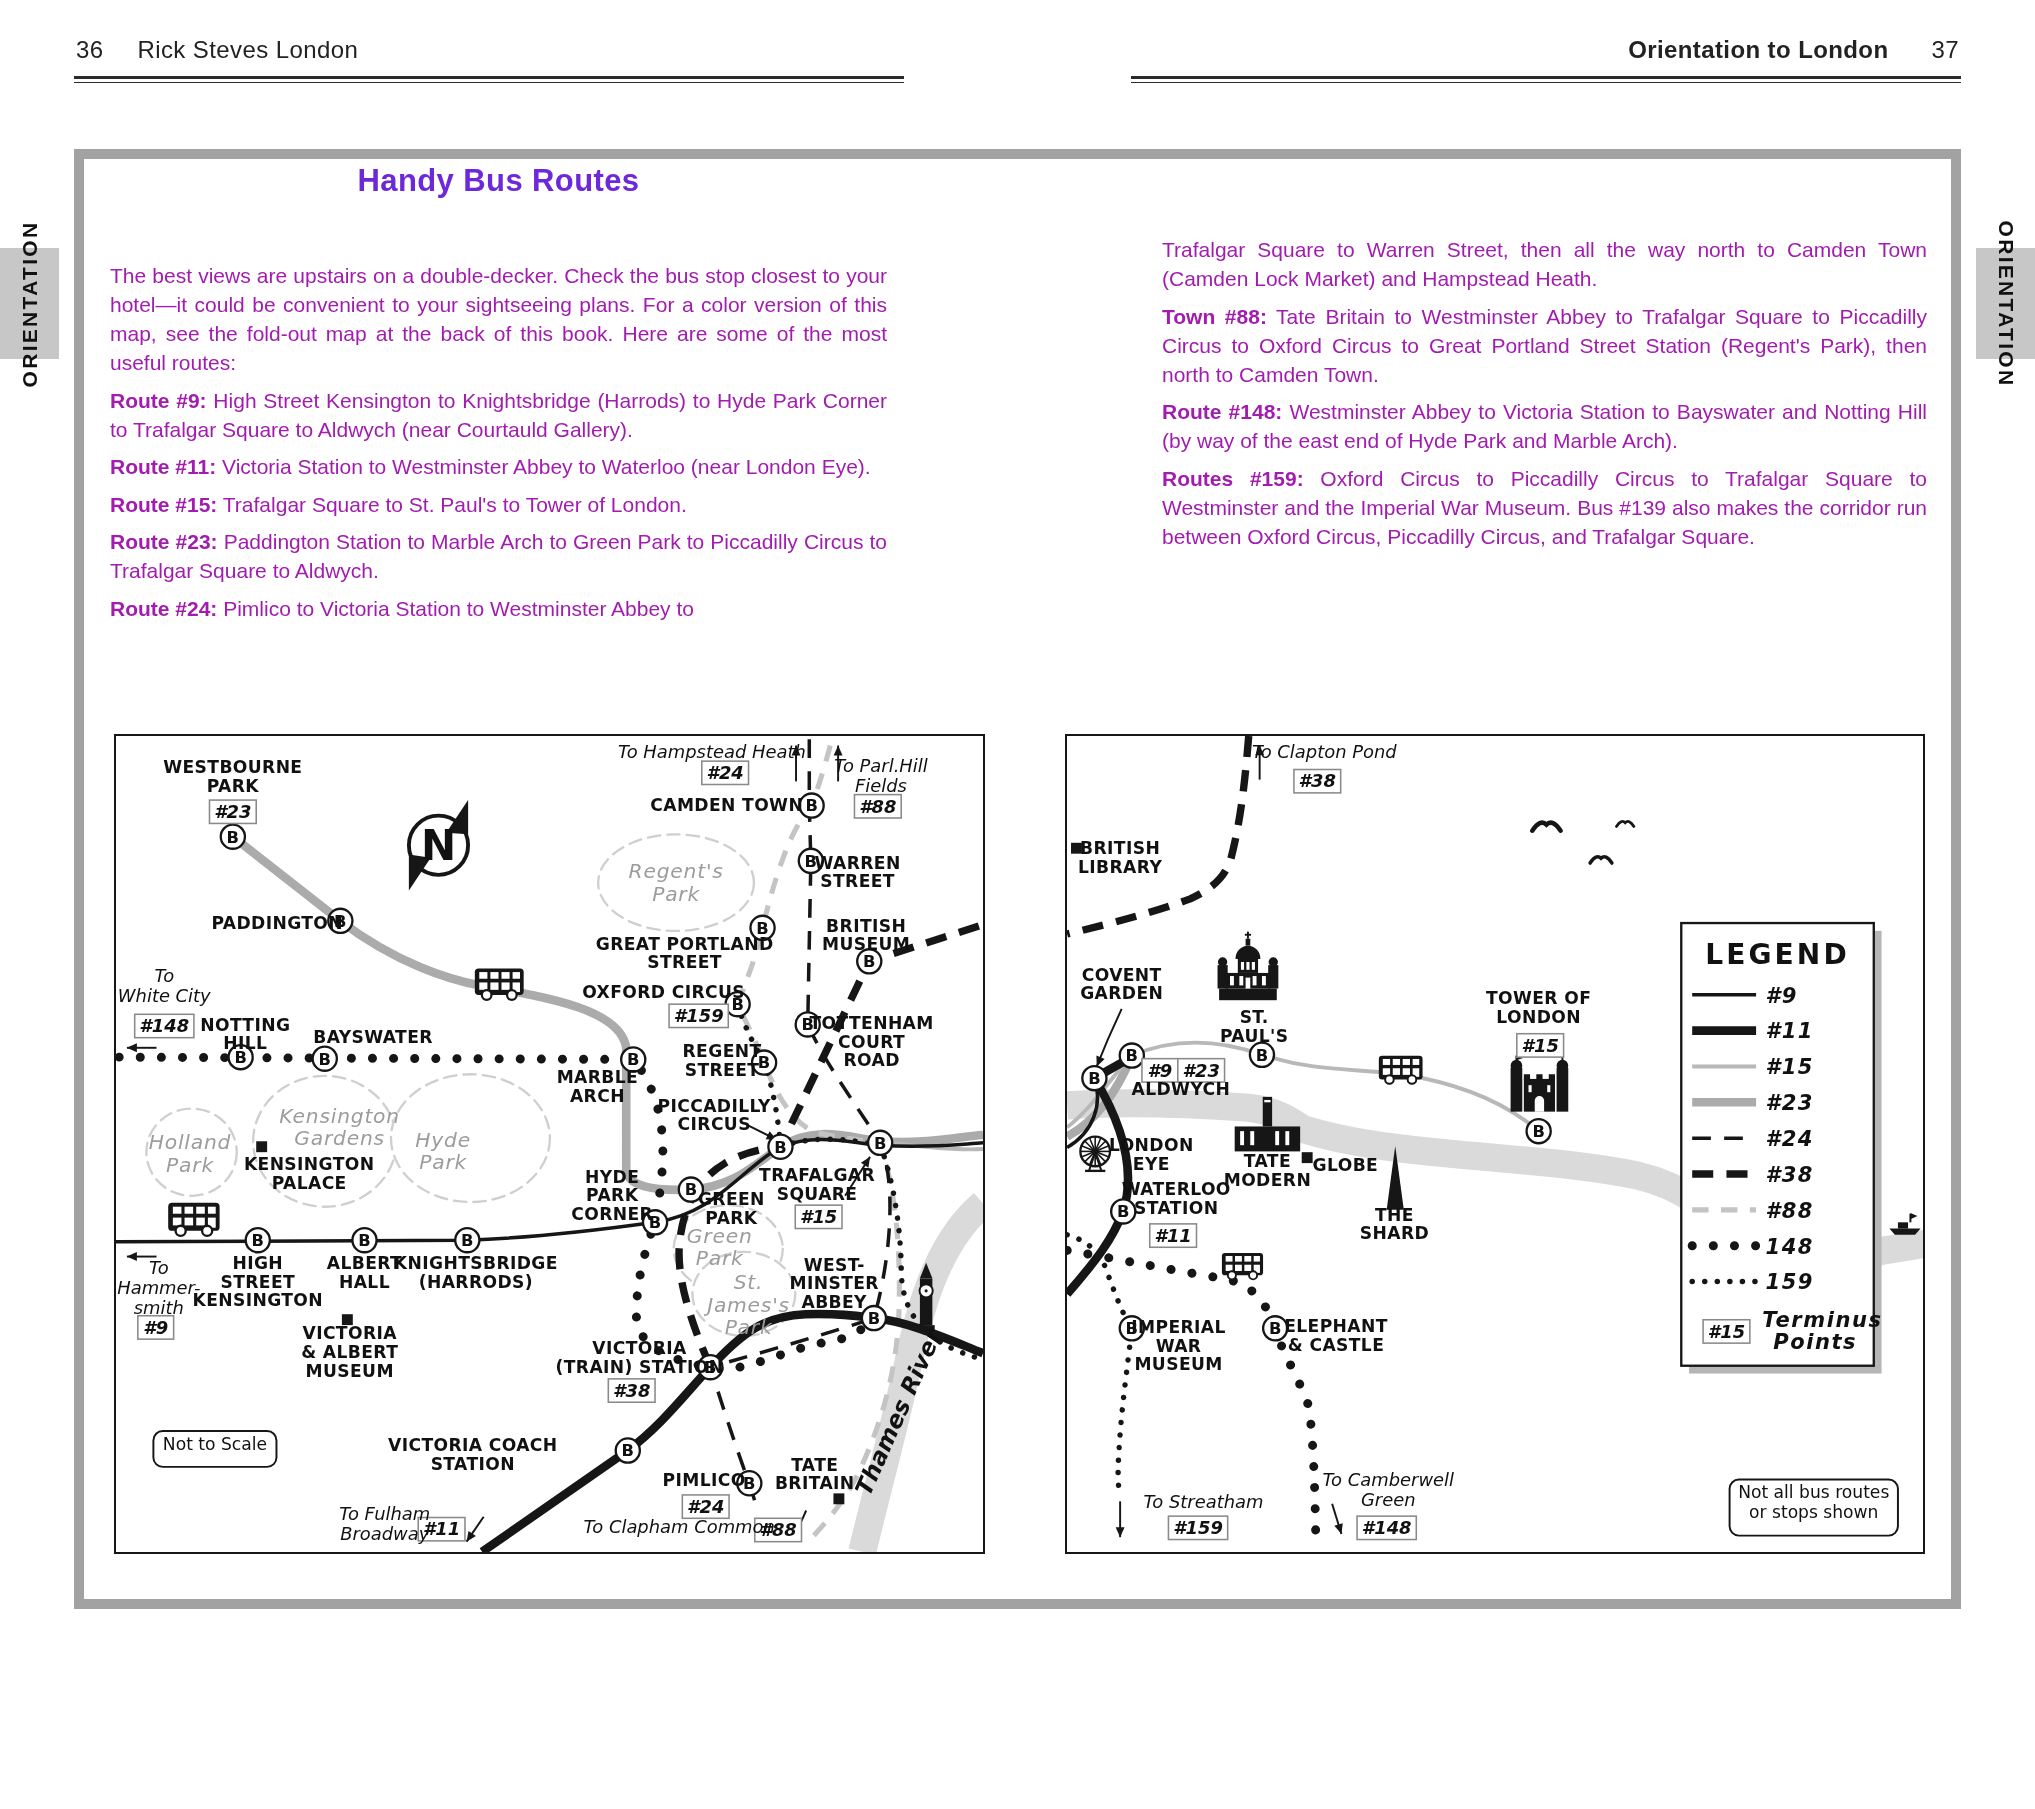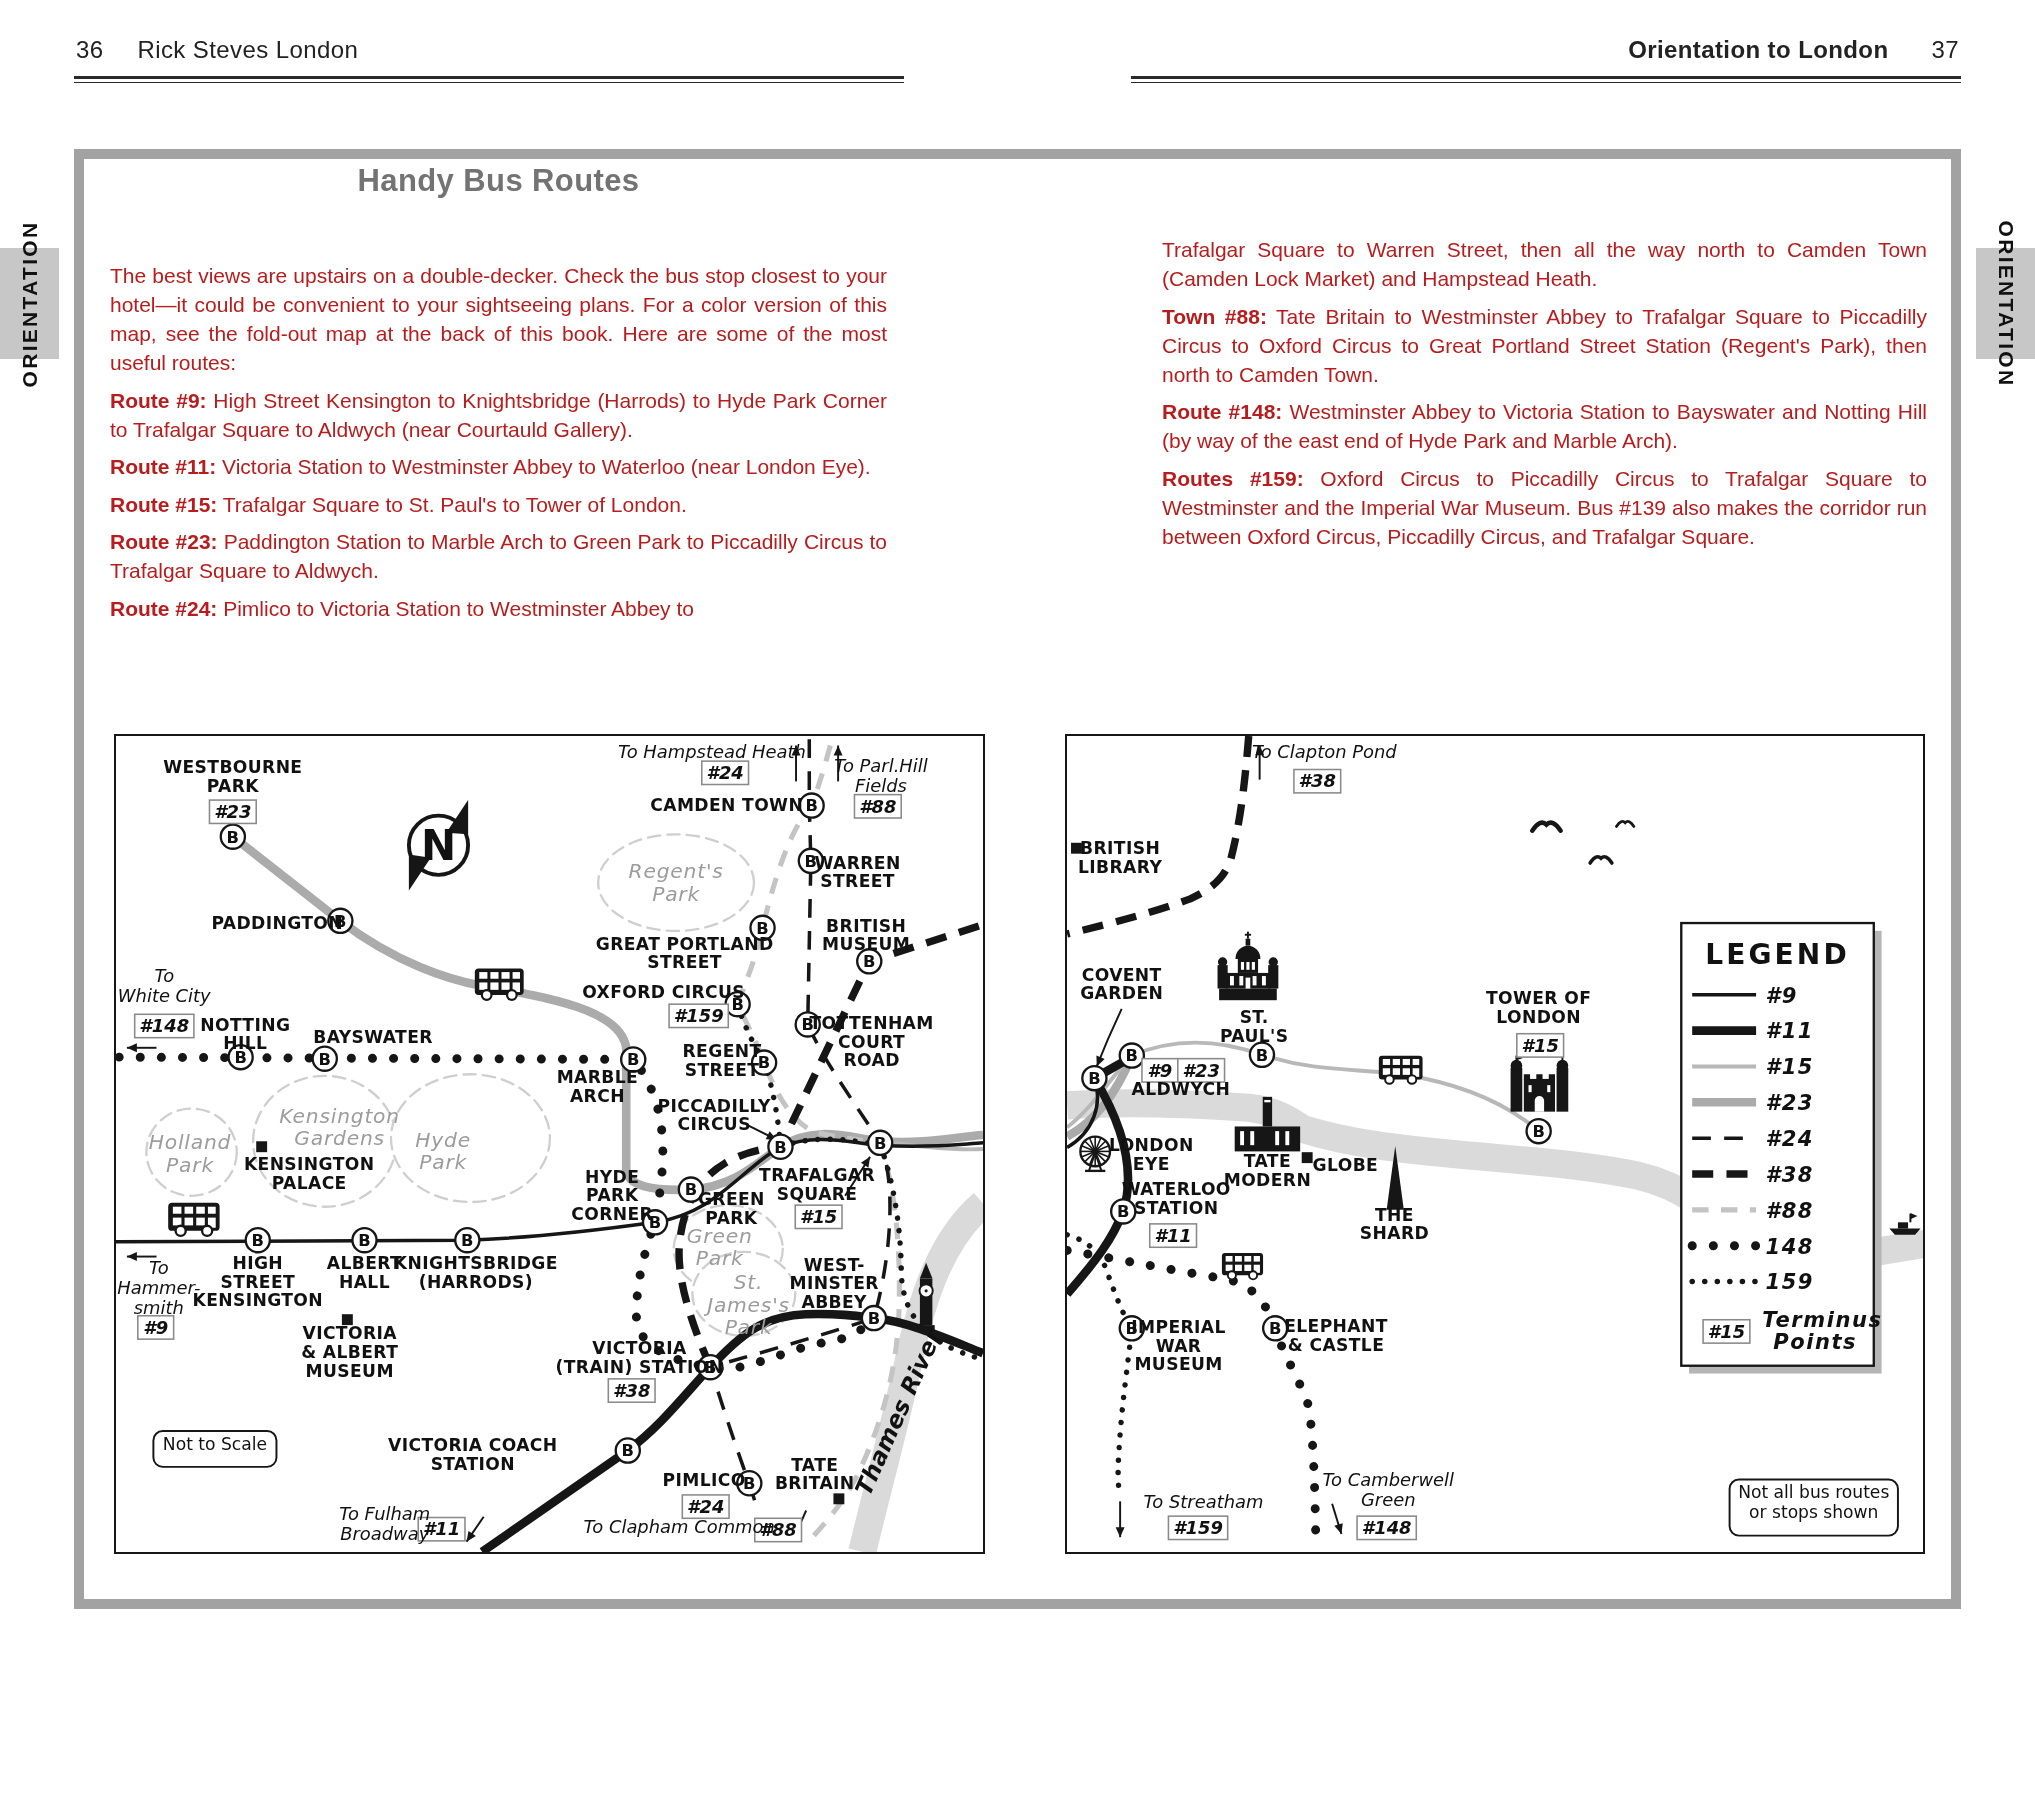--- a/index.html
+++ b/index.html
@@ -24,23 +24,23 @@
   .tab-text{position:absolute;left:50%;top:50%;font-weight:bold;font-size:21px;letter-spacing:2.3px;
             color:#111;white-space:nowrap;}
   .tab-left .tab-text{transform:translate(-50%,-50%) rotate(-90deg);}
   .tab-right .tab-text{transform:translate(-50%,-50%) rotate(90deg);}
 
   
   .frame{position:absolute;left:74px;top:149px;width:1887px;height:1460px;
          border:10.2px solid #a2a2a2;box-sizing:border-box;background:#fff;}
 
   .article-title{position:absolute;left:110px;top:163px;width:777px;text-align:center;
-         font-size:31px;font-weight:bold;color:#737373;letter-spacing:0.4px;}
-
-  .col{position:absolute;font-size:21px;line-height:29px;text-align:justify;color:#b91c1c;}
+         font-size:31px;font-weight:bold;color:#6d28d9;letter-spacing:0.4px;}
+
+  .col{position:absolute;font-size:21px;line-height:29px;text-align:justify;color:#a21caf;}
   .col p{margin:0 0 8.6px 0;}
   .col b{font-weight:bold;}
   .col-left{left:110px;top:261px;width:777px;}
   .col-right{left:1162px;top:235px;width:765px;}
 
   
   .map-box{position:absolute;border:2.3px solid #161616;box-sizing:border-box;background:#fff;}
   .map-left{left:114px;top:734px;width:871px;height:820px;}
   .map-right{left:1065px;top:734px;width:860px;height:820px;}
   .map-box svg{display:block;width:100%;height:100%;}

